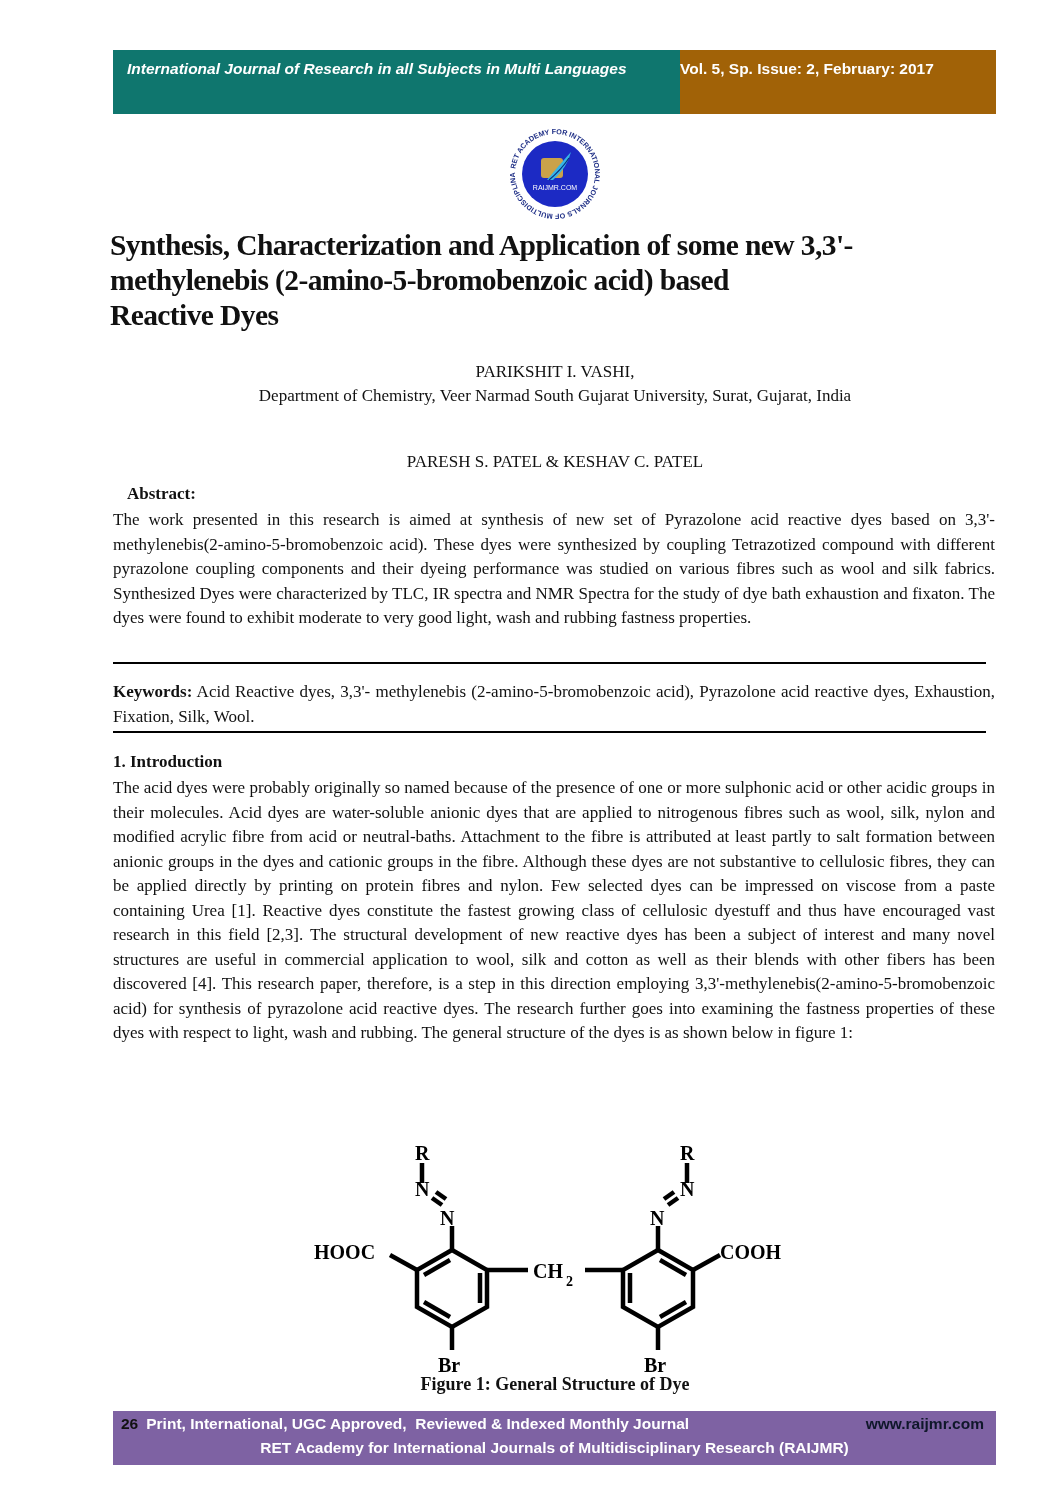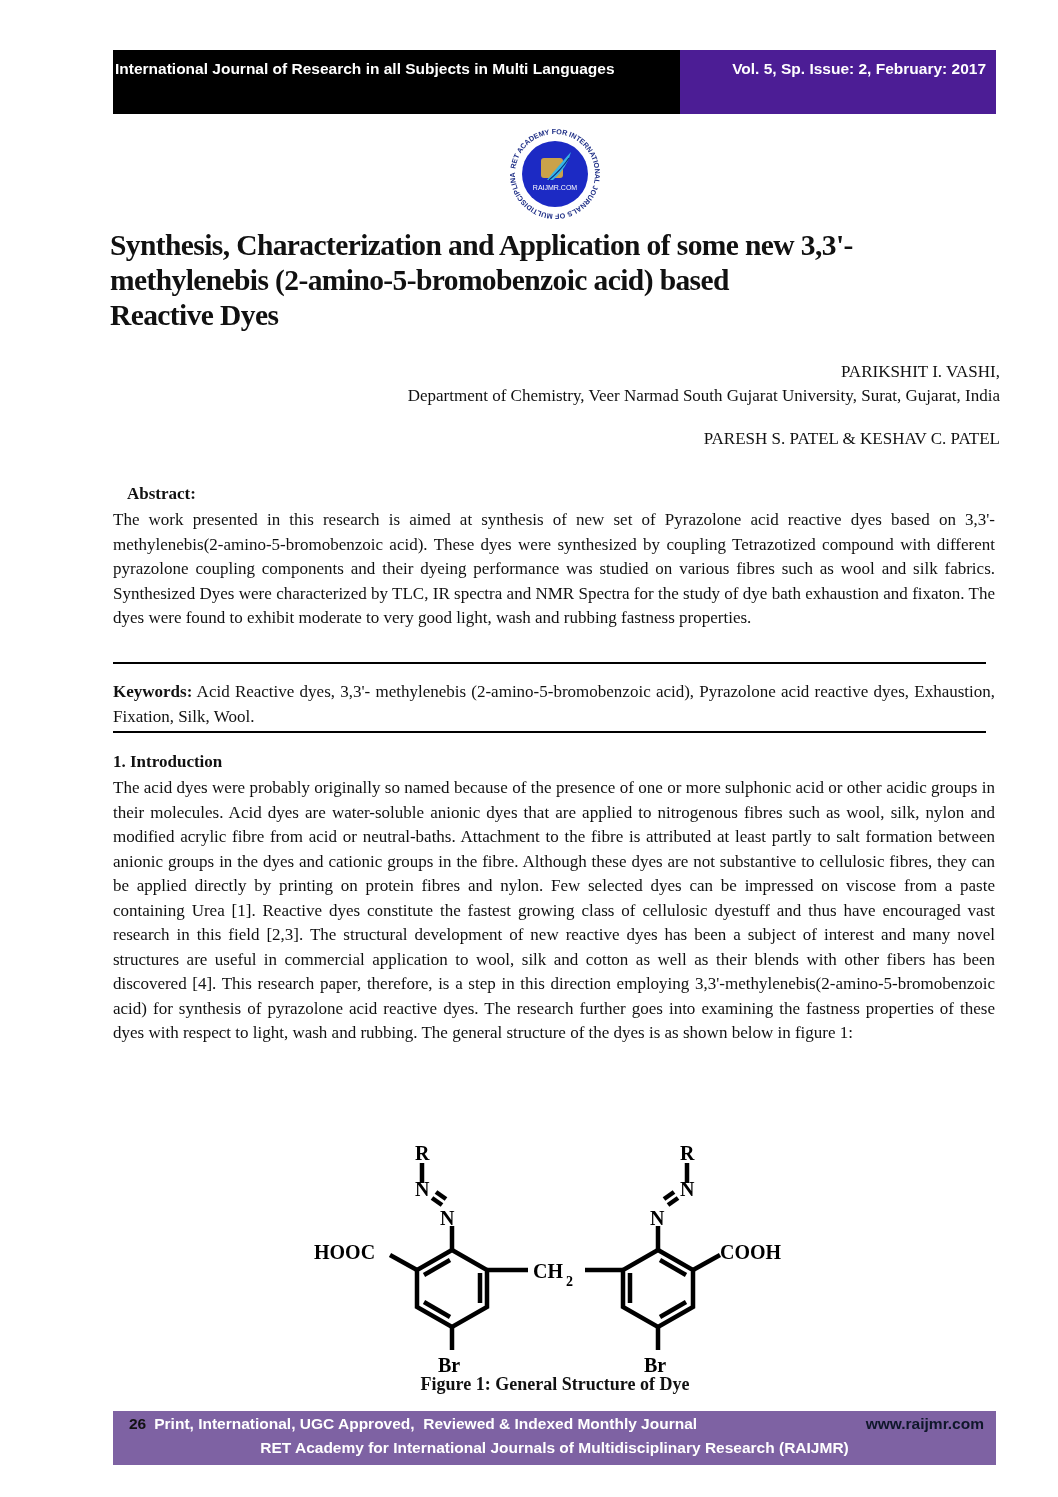--- a/index.html
+++ b/index.html
@@ -1,31 +1,31 @@
 <!DOCTYPE html>
 <html><head>
 <meta charset="utf-8">
 <style>
   html, body { margin:0; padding:0; background:#ffffff; }
   body { width:1058px; height:1497px; position:relative; overflow:hidden; font-family:"Liberation Serif", serif; color:#111; }
   .hdr { position:absolute; left:113px; top:50px; width:883px; height:64px; display:flex; }
-  .hdr-left { background:#000000; width:567px; height:100%; color:#fff; font-family:"Liberation Sans", sans-serif; font-weight:bold; font-size:15.5px; box-sizing:border-box; padding:7px 0 0 2px; line-height:24px; }
-  .hdr-right { background:#4c1d95; flex:1; height:100%; color:#fff; font-family:"Liberation Sans", sans-serif; font-weight:bold; font-size:15.5px; text-align:right; box-sizing:border-box; padding:7px 10px 16px 0; line-height:24px; }
+  .hdr-left { background:#0f766e; width:567px; height:100%; color:#fff; font-family:"Liberation Sans", sans-serif; font-weight:bold; font-size:15.5px; box-sizing:border-box; padding:7px 0 0 14px; line-height:24px;font-style:italic; }
+  .hdr-right { background:#a16207; flex:1; height:100%; color:#fff; font-family:"Liberation Sans", sans-serif; font-weight:bold; font-size:15.5px; box-sizing:border-box; padding:7px 10px 16px 0; line-height:24px; }
   .logo { position:absolute; left:505px; top:124px; width:100px; height:100px; }
   .title { position:absolute; left:110px; top:228px; width:890px; text-align:left; font-weight:bold; font-size:29.5px; line-height:35px; letter-spacing:-0.6px; }
-  .authors { position:absolute; left:110px; width:890px; text-align:right; font-size:17px; }
+  .authors { position:absolute; left:110px; width:890px; text-align:center; font-size:17px; }
   .abs-h { position:absolute; left:113px; top:484px; font-weight:bold; font-size:17px;margin-left:14px; }
   .para { position:absolute; left:113px; width:882px; font-size:17px; line-height:24.5px; text-align:justify; }
   .rule { position:absolute; left:113px; width:873px; height:2px; background:#000; }
   .kw-label { font-weight:bold; }
   .sec-h { position:absolute; left:113px; top:752px; font-weight:bold; font-size:17px; }
   .fig { position:absolute; left:300px; top:1140px; width:510px; height:240px; }
   .fig-cap { position:absolute; left:300px; top:1374px; width:510px; text-align:center; font-weight:bold; font-size:18px; }
   .ftr { position:absolute; left:113px; top:1411px; width:883px; height:54px; background:#7e62a3; font-family:"Liberation Sans", sans-serif; font-weight:bold; font-size:15.5px; }
-  .ftr-l1 { position:absolute; left:16px; top:4px; color:#fff; white-space:pre; }
+  .ftr-l1 { position:absolute; left:8px; top:4px; color:#fff; white-space:pre; }
   .ftr-page { color:#111; margin-right:8px; }
   .ftr-url { position:absolute; right:12px; top:4px; color:#0f172a; }
   .ftr-l2 { position:absolute; left:0; width:100%; top:28px; text-align:center; color:#fff; }
 </style>
 </head>
 <body>
 
 <div class="hdr">
   <div class="hdr-left">
     <div>International Journal of Research in all Subjects in Multi Languages</div>
@@ -51,21 +51,21 @@
 </svg>
 
 <div class="title">
   <div>Synthesis, Characterization and Application of some new 3,3'-</div>
   <div>methylenebis (2-amino-5-bromobenzoic acid) based</div>
   <div>Reactive Dyes</div>
 </div>
 
 <div class="authors" style="top:362px;">PARIKSHIT I. VASHI,</div>
 <div class="authors" style="top:386px;">Department of Chemistry, Veer Narmad South Gujarat University, Surat, Gujarat, India</div>
-<div class="authors" style="top:429px;">PARESH S. PATEL &amp;  KESHAV C. PATEL</div>
+<div class="authors" style="top:452px;">PARESH S. PATEL &amp;  KESHAV C. PATEL</div>
 
 <div class="abs-h">Abstract:</div>
 <div class="para" style="top:508px;">The work presented in this research is aimed at synthesis of new set of Pyrazolone acid reactive dyes based on 3,3'- methylenebis(2-amino-5-bromobenzoic acid). These dyes were synthesized by coupling Tetrazotized compound with different pyrazolone coupling components and their dyeing performance was studied on various fibres such as wool and silk fabrics. Synthesized Dyes were characterized by TLC, IR spectra and NMR Spectra for the study of dye bath exhaustion and fixaton. The dyes were found to exhibit moderate to very good light, wash and rubbing fastness properties.</div>
 
 <div class="rule" style="top:662px;"></div>
 
 <div class="para" style="top:680px;">
   <span class="kw-label">Keywords:</span><span> Acid Reactive dyes, 3,3'- methylenebis (2-amino-5-bromobenzoic acid), Pyrazolone acid reactive dyes, Exhaustion, Fixation, Silk, Wool.</span>
 </div>
 

